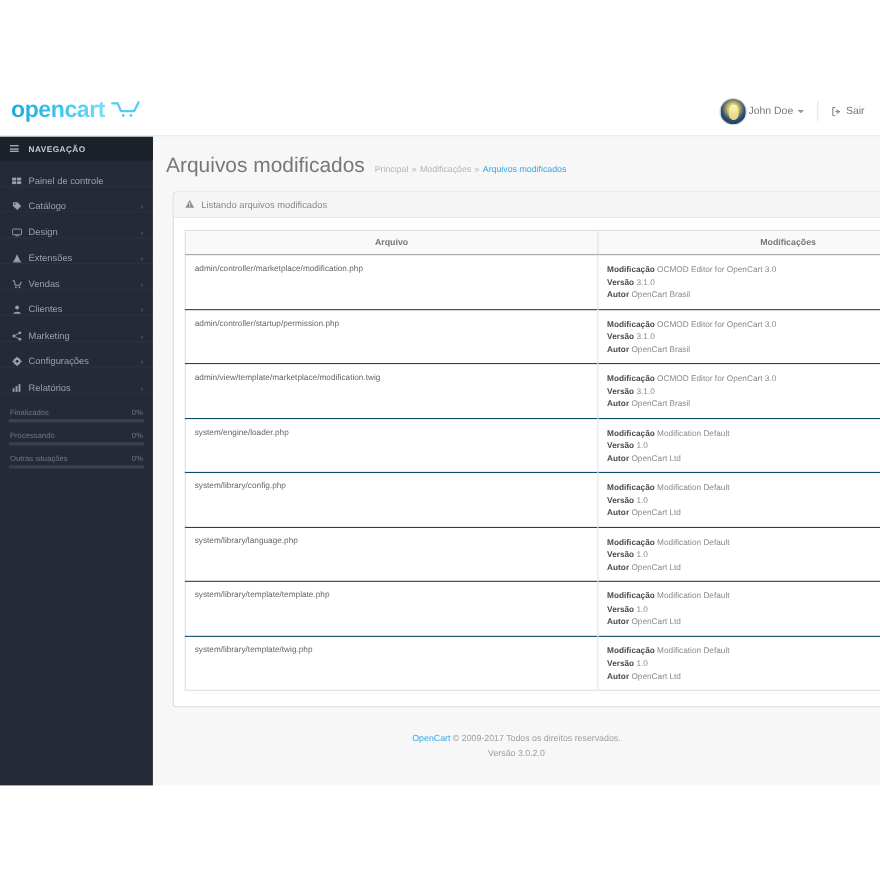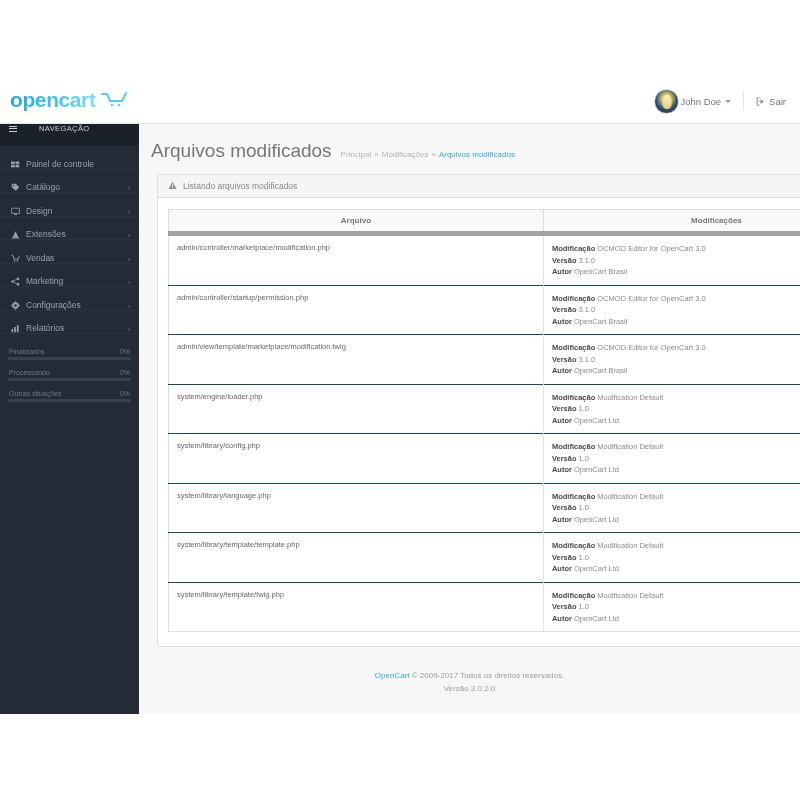--- a/index.html
+++ b/index.html
@@ -48,22 +48,22 @@
   .logout { color:#777; font-size:9.5px; display:flex; align-items:center; gap:4px; }
   .logout svg { display:block; }
 
   
   .sidebar {
     position:absolute; left:0; top:124px; width:139px; height:590px;
     background:#242b36; z-index:4;
   }
   .nav-title {
     height:22px; background:#1b2129; color:#c9cdd3;
-    font-size:7.5px; letter-spacing:.4px; font-weight:normal;
-    display:flex; align-items:flex-start; padding-left:9px; gap:22px;
+    font-size:7.5px; letter-spacing:.4px; font-weight:bold;
+    display:flex; align-items:center; padding-left:9px; gap:9px;
   }
   .nav-title .burger { display:inline-block; width:8px; }
   .nav-title .burger i { display:block; height:1px; background:#c9cdd3; margin:1.5px 0; }
   .nav-item {
     height:23.5px; display:flex; align-items:flex-end;
     padding:0 9px 0 11px; color:#9aa1ab; font-size:8.5px;
     border-bottom:1px solid rgba(255,255,255,0.035);
   }
   .nav-item .nico { width:15px; flex:0 0 15px; color:#9aa1ab; display:flex; align-items:center; }
   .nav-item .nlabel { flex:1 1 auto; }
@@ -96,21 +96,21 @@
   }
   .panel-head {
     height:23px; background:#f5f5f5; border-bottom:1px solid #dddddd;
     display:flex; align-items:center; padding:0 10px; gap:6px;
     font-size:8.5px; color:#888; border-radius:3px 3px 0 0;
   }
   .panel-body { padding:11px 10px 14px 10px; }
 
   table.files { width:100%; border-collapse:collapse; border:1px solid #dddddd; }
   table.files th {
-    background:#f9f9f9; border-bottom:5px solid #a3a3a3;
+    background:#f9f9f9; border-bottom:1px solid #a3a3a3;
     font-size:8px; color:#777; font-weight:bold; text-align:center;
     padding:6px 4px; border-right:1px solid #dddddd;
   }
   table.files th:last-child{ border-right:none; }
   table.files td {
     border-top:1px solid #0c4a6e; border-right:1px solid #e3e3e3;
     padding:7px 8px; vertical-align:top; font-size:7.5px; color:#666;
   }
   table.files td:last-child{ border-right:none; }
   table.files tr:first-child td { border-top:none; }
@@ -215,20 +215,30 @@
         </div>
         <div class="nav-item">
           <span class="nico">
             <svg width="9" height="9" viewBox="0 0 12 12">
               <path d="M0.6 1.6 H2.4 L4 7 H9.4 L11 3" fill="none" stroke="#9aa1ab" stroke-width="1.3"></path>
               <circle cx="4.6" cy="9.6" r="1.1" fill="#9aa1ab"></circle>
               <circle cx="8.8" cy="9.6" r="1.1" fill="#9aa1ab"></circle>
             </svg>
           </span>
           <span class="nlabel">Vendas</span>
+          <span class="arrow">›</span>
+        </div>
+        <div class="nav-item">
+          <span class="nico">
+            <svg width="9" height="9" viewBox="0 0 12 12">
+              <circle cx="6" cy="3.4" r="2.3" fill="#9aa1ab"></circle>
+              <path d="M1.4 11 C1.4 7.6 10.6 7.6 10.6 11 Z" fill="#9aa1ab"></path>
+            </svg>
+          </span>
+          <span class="nlabel">Clientes</span>
           <span class="arrow">›</span>
         </div>
         <div class="nav-item">
           <span class="nico">
             <svg width="9" height="9" viewBox="0 0 12 12">
               <circle cx="9.4" cy="2.2" r="1.7" fill="#9aa1ab"></circle>
               <circle cx="9.4" cy="9.8" r="1.7" fill="#9aa1ab"></circle>
               <circle cx="2.2" cy="6" r="1.8" fill="#9aa1ab"></circle>
               <path d="M3.4 5.2 L8.2 2.8 M3.4 6.9 L8.2 9.2" stroke="#9aa1ab" stroke-width="1"></path>
             </svg>

